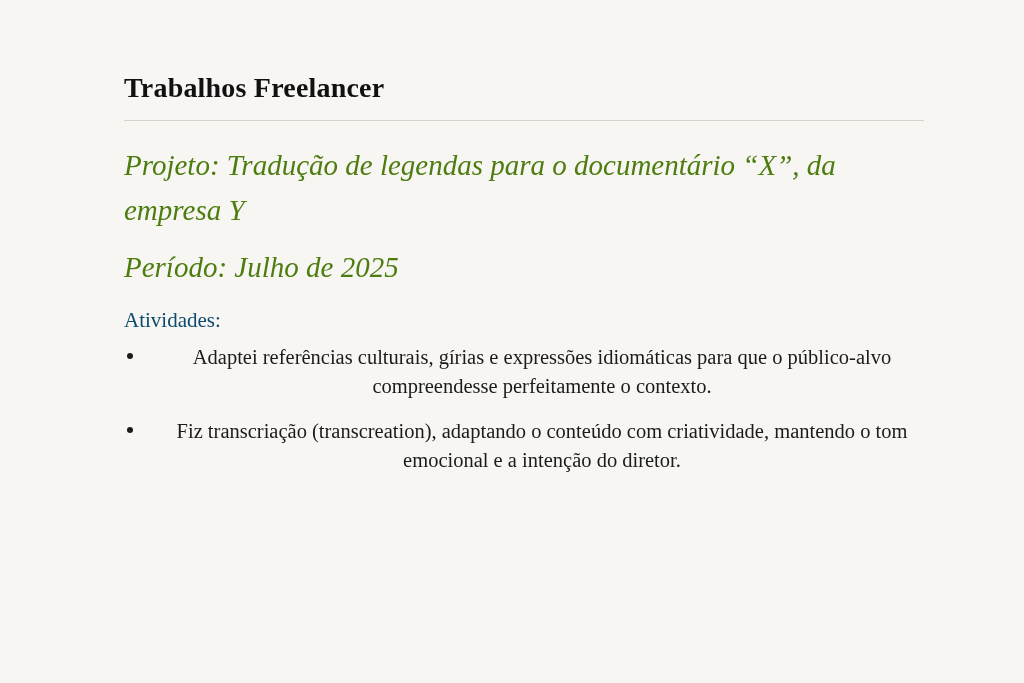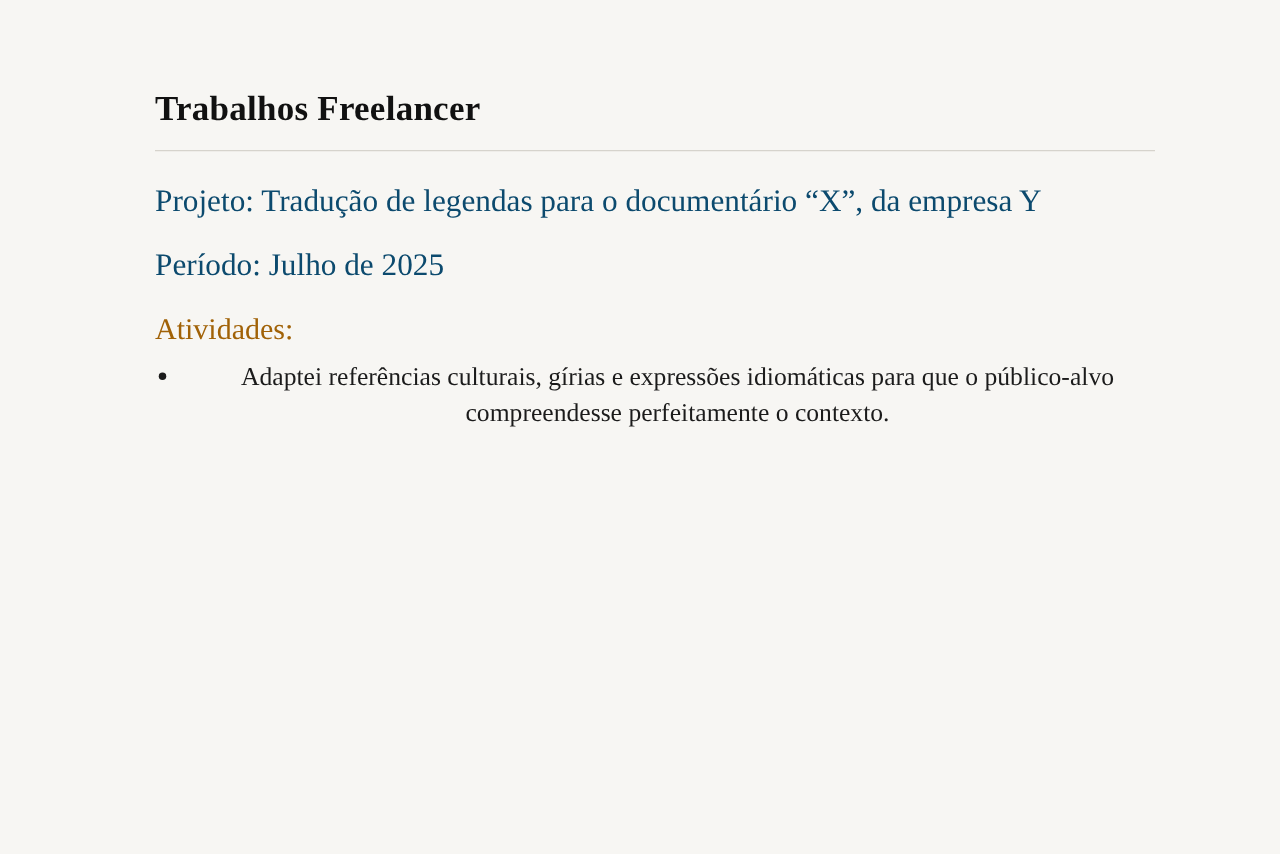--- a/index.html
+++ b/index.html
@@ -33,34 +33,35 @@
   }
 
   .title-rule {
     border: 0;
     border-top: 1px solid #d6d3cc;
     margin: 16px 0 22px 0;
     width: 800px;
   }
 
   .meta-line {
-    font-size: 25px;
+    font-size: 29px;
     line-height: 1.55;
     margin: 0 0 12px 0;
-    color: #0c4a6e;
+    color: #4d7c0f;
+    font-style: italic;
   }
 
   .meta-label {
     font-weight: normal;
   }
 
   .section-label {
-    font-size: 24px;
+    font-size: 21px;
     margin: 18px 0 10px 0;
-    color: #a16207;
+    color: #0c4a6e;
   }
 
   ul.activities {
     list-style: none;
     margin: 0;
     padding: 0;
     width: 810px;
     text-align: center;
   }
 
@@ -104,15 +105,19 @@
     <span class="meta-label">Período:</span><span> Julho de 2025</span>
   </p>
 
   <p class="section-label">Atividades:</p>
 
   <ul class="activities">
     <li>
       <span class="bullet"></span>
       <span class="item-text">Adaptei referências culturais, gírias e expressões idiomáticas para que o público-alvo compreendesse perfeitamente o contexto.</span>
     </li>
+    <li>
+      <span class="bullet"></span>
+      <span class="item-text">Fiz transcriação (transcreation), adaptando o conteúdo com criatividade, mantendo o tom emocional e a intenção do diretor.</span>
+    </li>
   </ul>
 
 </div>
 
 </body></html>

